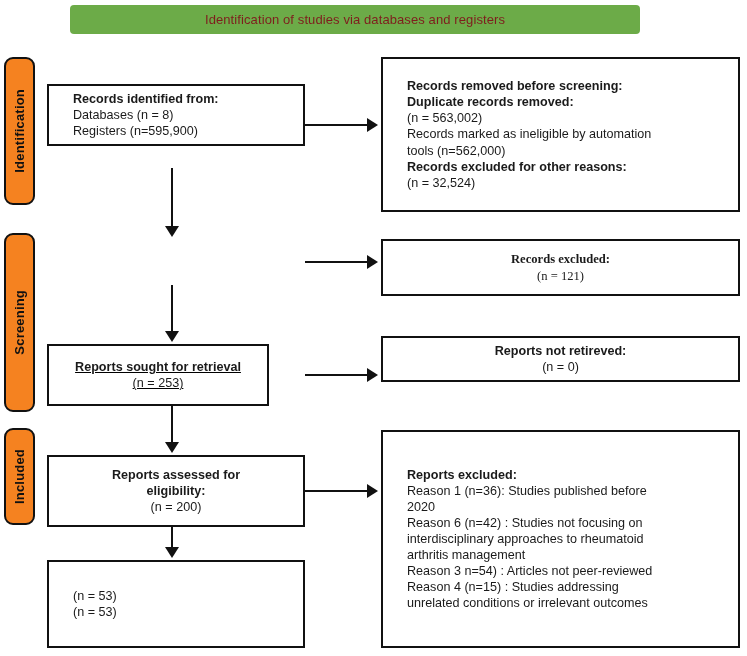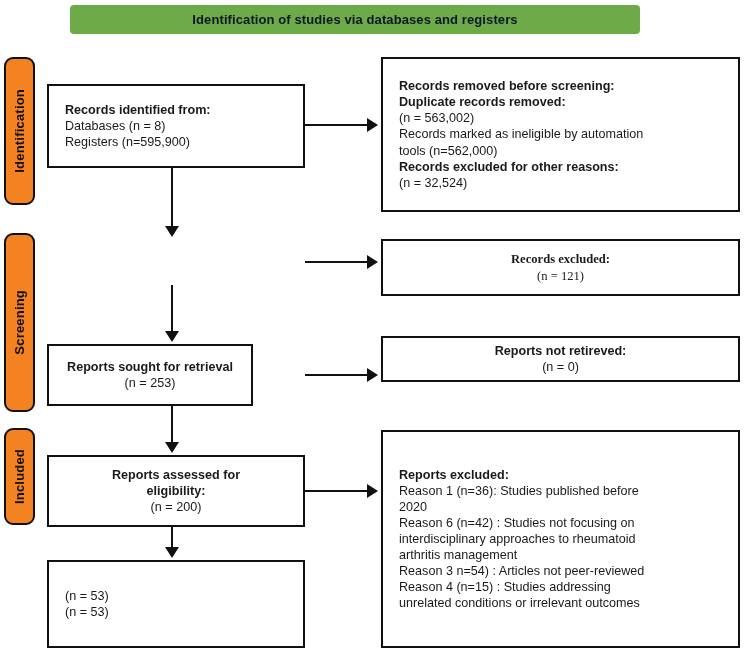--- a/index.html
+++ b/index.html
@@ -29,22 +29,22 @@
     height: 29px;
     background: #6cab48;
     border-radius: 4px;
     display: flex;
     align-items: center;
     justify-content: center;
     box-sizing: border-box;
   }
   .banner-text {
     font-size: 13px;
-    font-weight: bold;
-    color: #0f172a;
+    font-weight: normal;
+    color: #7f1d1d;
     letter-spacing: 0.1px;
     text-align: center;
   }
 
   
   .stage {
     position: absolute;
     left: 4px;
     width: 31px;
     background: #f58220;
@@ -67,39 +67,39 @@
   #stage-identification { top: 57px;  height: 148px; }
   #stage-screening      { top: 233px; height: 179px; }
   #stage-included       { top: 428px; height: 97px;  }
 
   
   .box {
     position: absolute;
     background: #ffffff;
     border: 2.2px solid #111111;
     box-sizing: border-box;
-    padding: 6px 16px;
+    padding: 6px 24px;
     display: flex;
     flex-direction: column;
     justify-content: center;
   }
   .box p {
     margin: 0;
     font-size: 12.6px;
     line-height: 1.28;
     color: #1a1a1a;
   }
   .box p.b { font-weight: bold; }
   .box.center { text-align: center; align-items: center; }
   .box.left   { text-align: left;  align-items: flex-start; }
 
   
-  #box-identified { left: 47px; top: 84px;  width: 258px; height: 84px; }
+  #box-identified { left: 47px; top: 84px;  width: 258px; height: 62px; }
   #box-screened   { left: 47px; top: 239px; width: 258px; height: 46px; }
-  #box-sought     { left: 47px; top: 344px; width: 206px; height: 62px; }
+  #box-sought     { left: 47px; top: 344px; width: 222px; height: 62px; text-decoration: underline; }
   #box-assessed   { left: 47px; top: 455px; width: 258px; height: 72px; }
   #box-included   { left: 47px; top: 560px; width: 258px; height: 88px; }
 
   
   #box-removed    { left: 381px; top: 57px;  width: 359px; height: 155px; }
   #box-excluded-s { left: 381px; top: 239px; width: 359px; height: 57px; font-family: Liberation Serif, serif; }
   #box-notretr    { left: 381px; top: 336px; width: 359px; height: 46px; }
   #box-excluded-r { left: 381px; top: 430px; width: 359px; height: 218px; }
 
   

